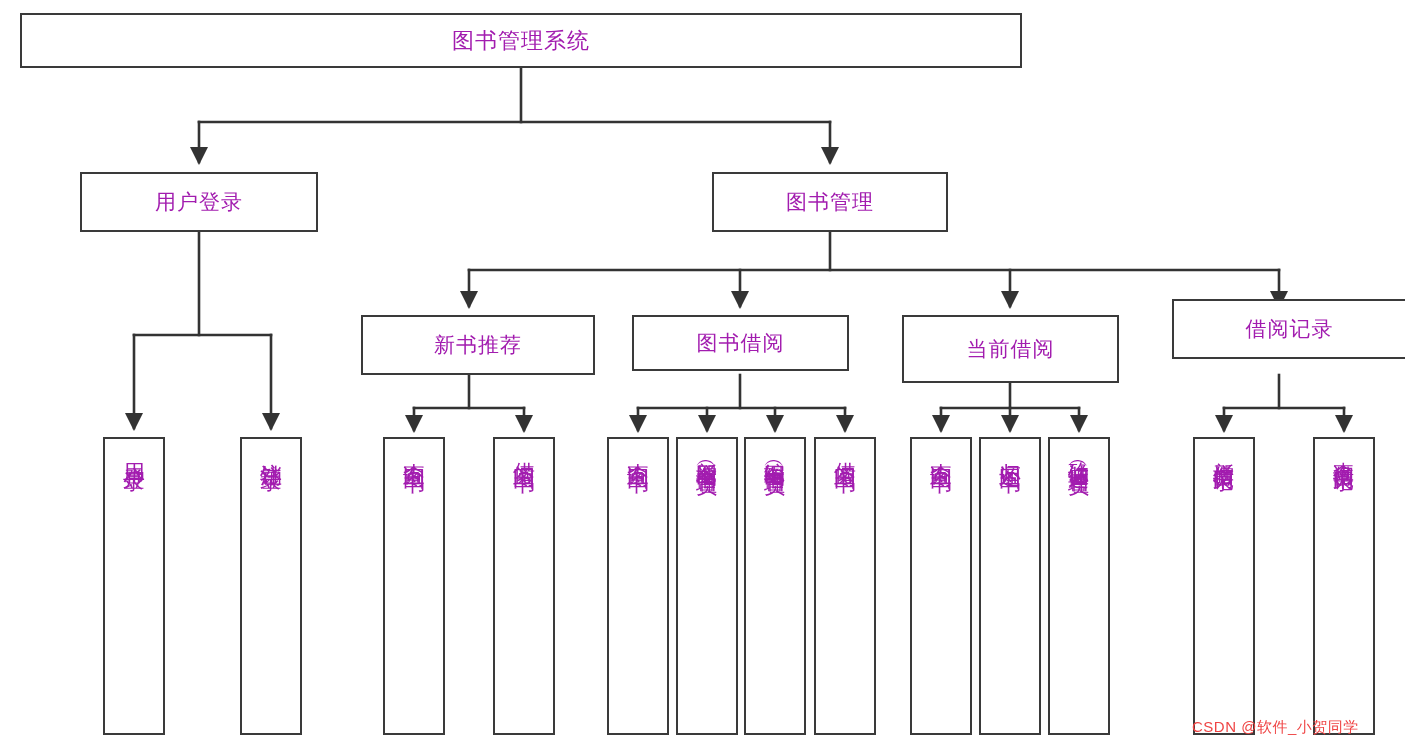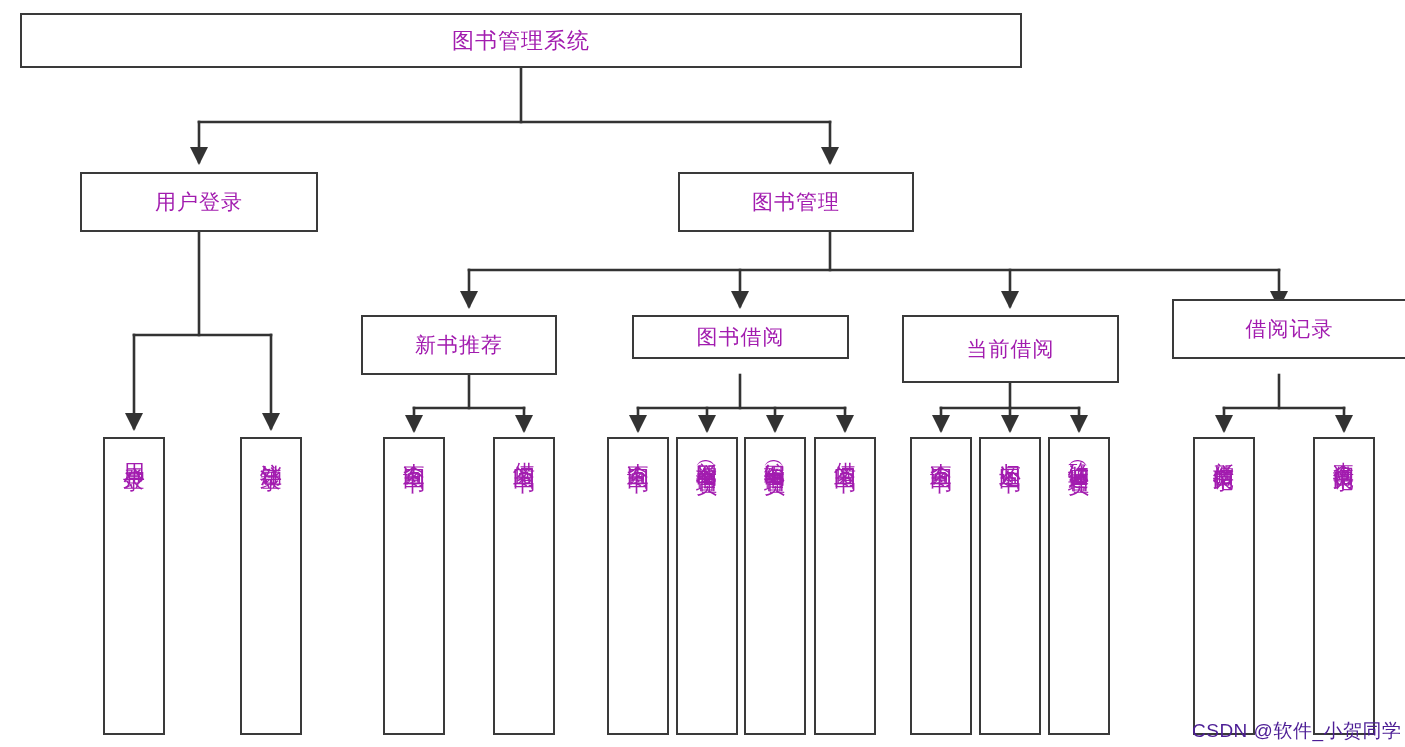--- a/index.html
+++ b/index.html
@@ -65,22 +65,22 @@
     line-height: 1.0;
     letter-spacing: 3px;
     white-space: nowrap;
   }
   .node.leaf.tall-text .label {
     font-size: 21px;
     letter-spacing: 2px;
   }
   .watermark {
     position: absolute;
-    color: #4c1d95;
-    font-size: 19px;
+    color: #ef4444;
+    font-size: 15px;
     letter-spacing: 0.5px;
     white-space: nowrap;
     z-index: 3;
     text-align: right;
   }
 </style>
 </head>
 <body>
 
 <div id="canvas">
@@ -136,28 +136,28 @@
     </g>
   </svg>
 
   <div class="node root horiz" style="left:20px; top:13px; width:1002px; height:55px;">
     <span class="label">图书管理系统</span>
   </div>
 
   <div class="node horiz" style="left:80px; top:172px; width:238px; height:60px;">
     <span class="label">用户登录</span>
   </div>
-  <div class="node horiz" style="left:678px; top:172px; width:236px; height:60px;">
+  <div class="node horiz" style="left:712px; top:172px; width:236px; height:60px;">
     <span class="label">图书管理</span>
   </div>
 
-  <div class="node horiz" style="left:361px; top:315px; width:196px; height:60px;">
+  <div class="node horiz" style="left:361px; top:315px; width:234px; height:60px;">
     <span class="label">新书推荐</span>
   </div>
-  <div class="node horiz" style="left:632px; top:315px; width:217px; height:44px;">
+  <div class="node horiz" style="left:632px; top:315px; width:217px; height:56px;">
     <span class="label">图书借阅</span>
   </div>
   <div class="node horiz" style="left:902px; top:315px; width:217px; height:68px;">
     <span class="label">当前借阅</span>
   </div>
   <div class="node horiz" style="left:1172px; top:299px; width:235px; height:60px;">
     <span class="label">借阅记录</span>
   </div>
 
   <div class="node leaf" style="left:103px; top:437px; width:62px; height:298px;">

